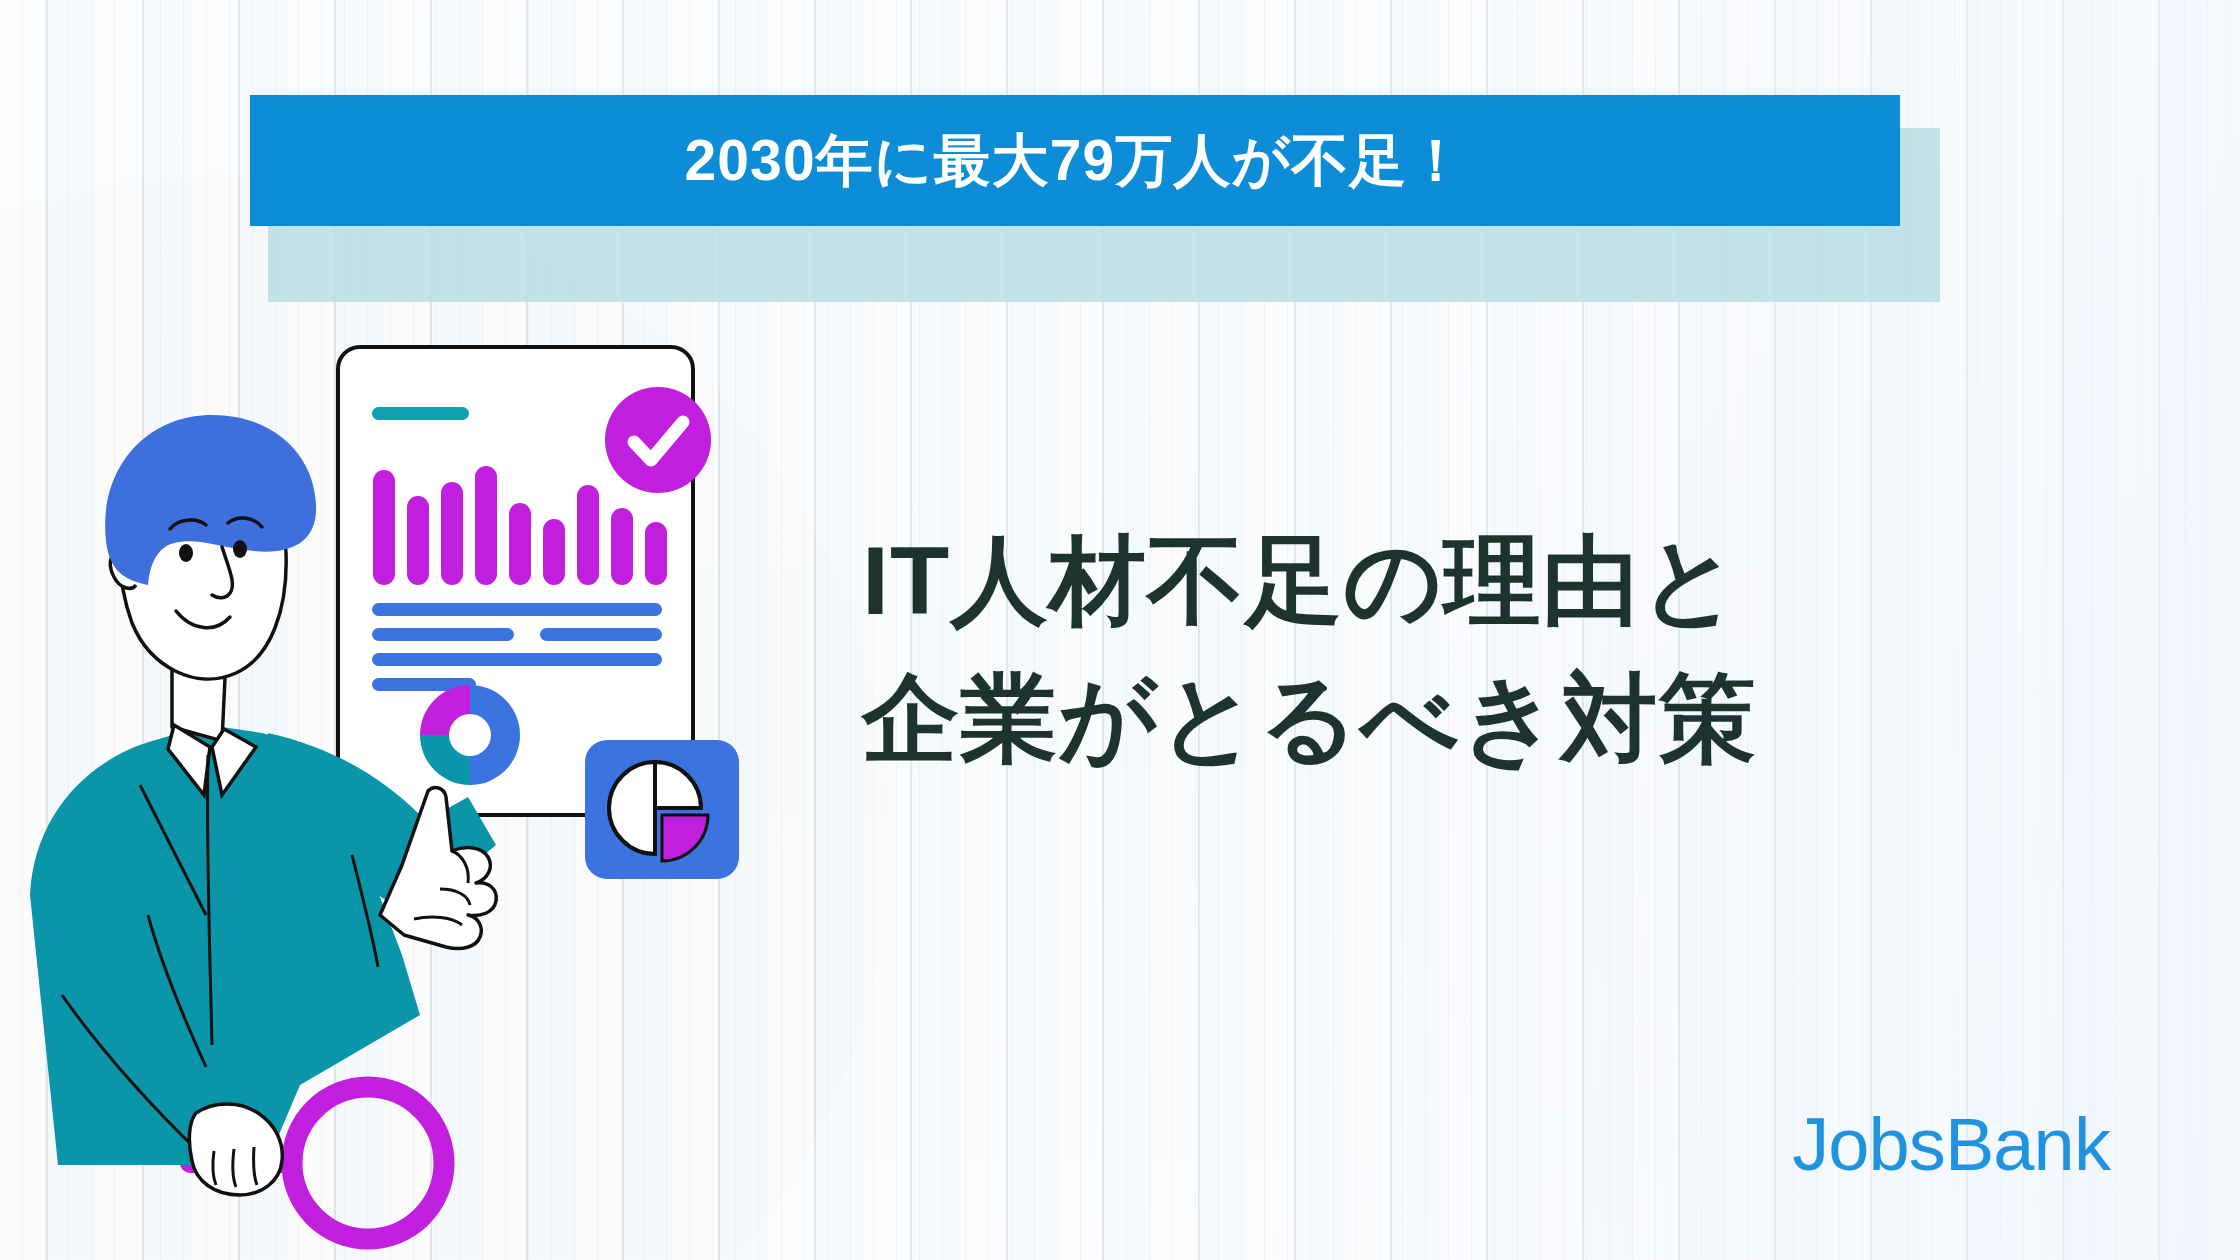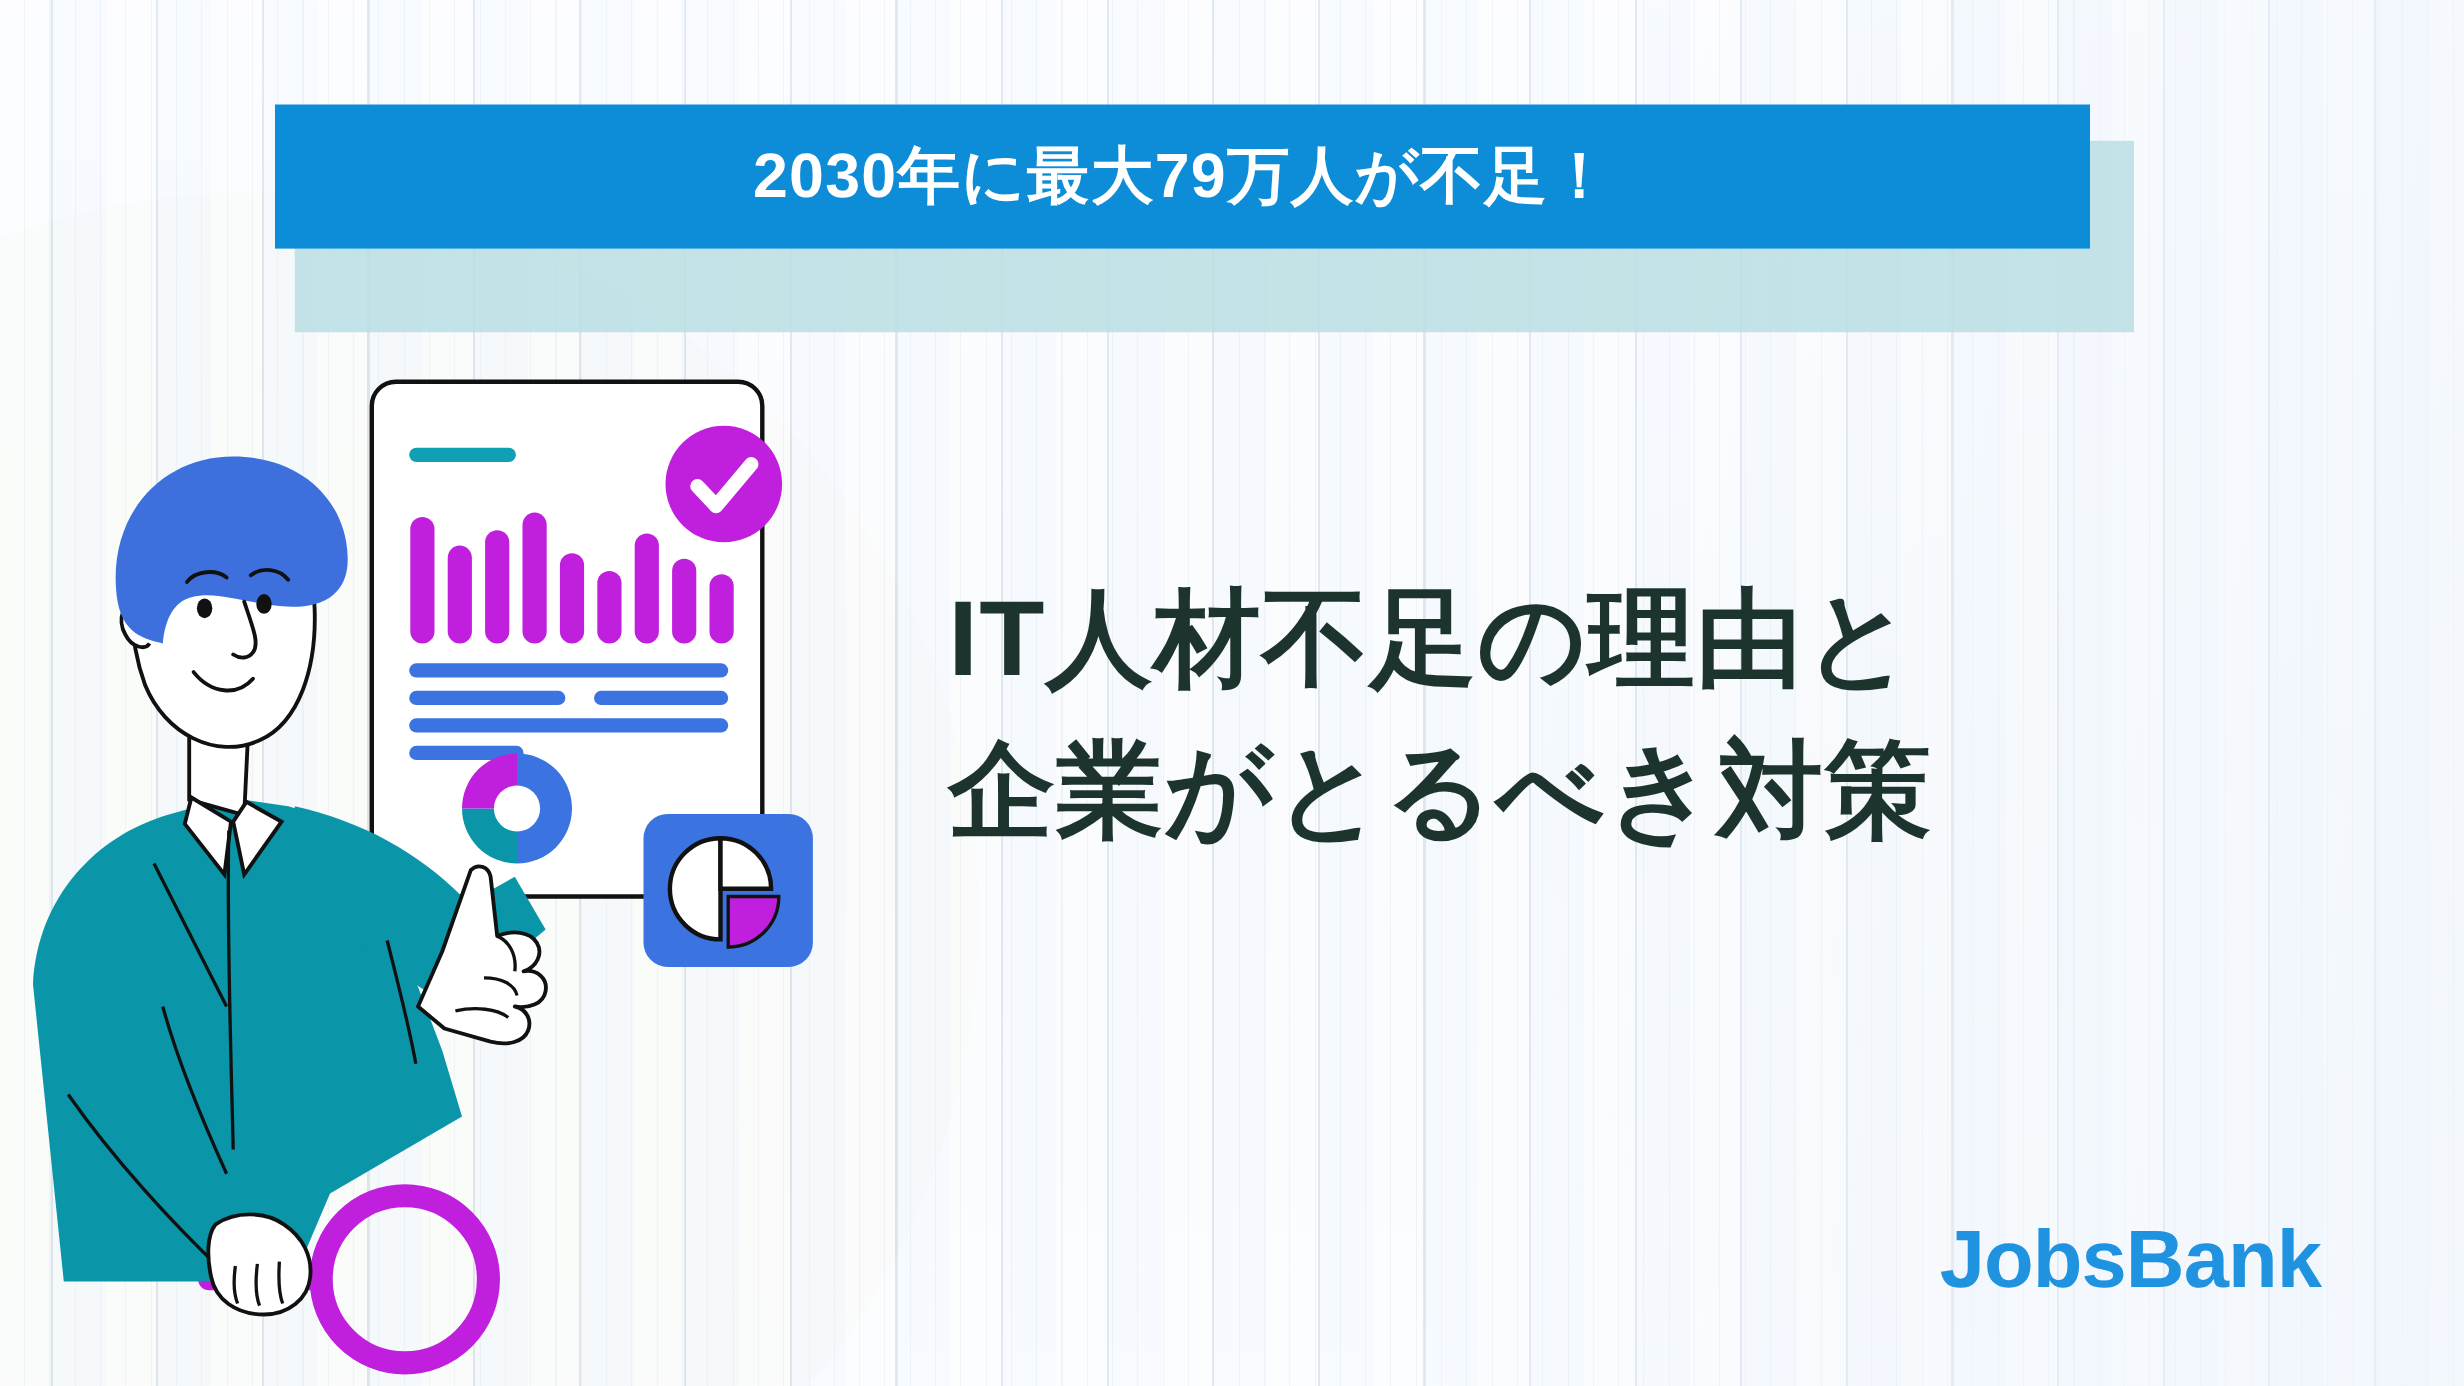--- a/index.html
+++ b/index.html
@@ -108,21 +108,21 @@
     line-height:1.42;
     white-space:nowrap;
   }
 
   
   .logo {
     position:absolute;
     right:130px; bottom:78px;
     color:#1f93e0;
     font-size:74px;
-    font-weight:bold;
+    font-weight:normal;
     letter-spacing:-0.012em;
     line-height:1;
     text-align:right;
   }
 
   
   .illustration {
     position:absolute;
     left:0px; top:255px;
     width:800px; height:1000px;

